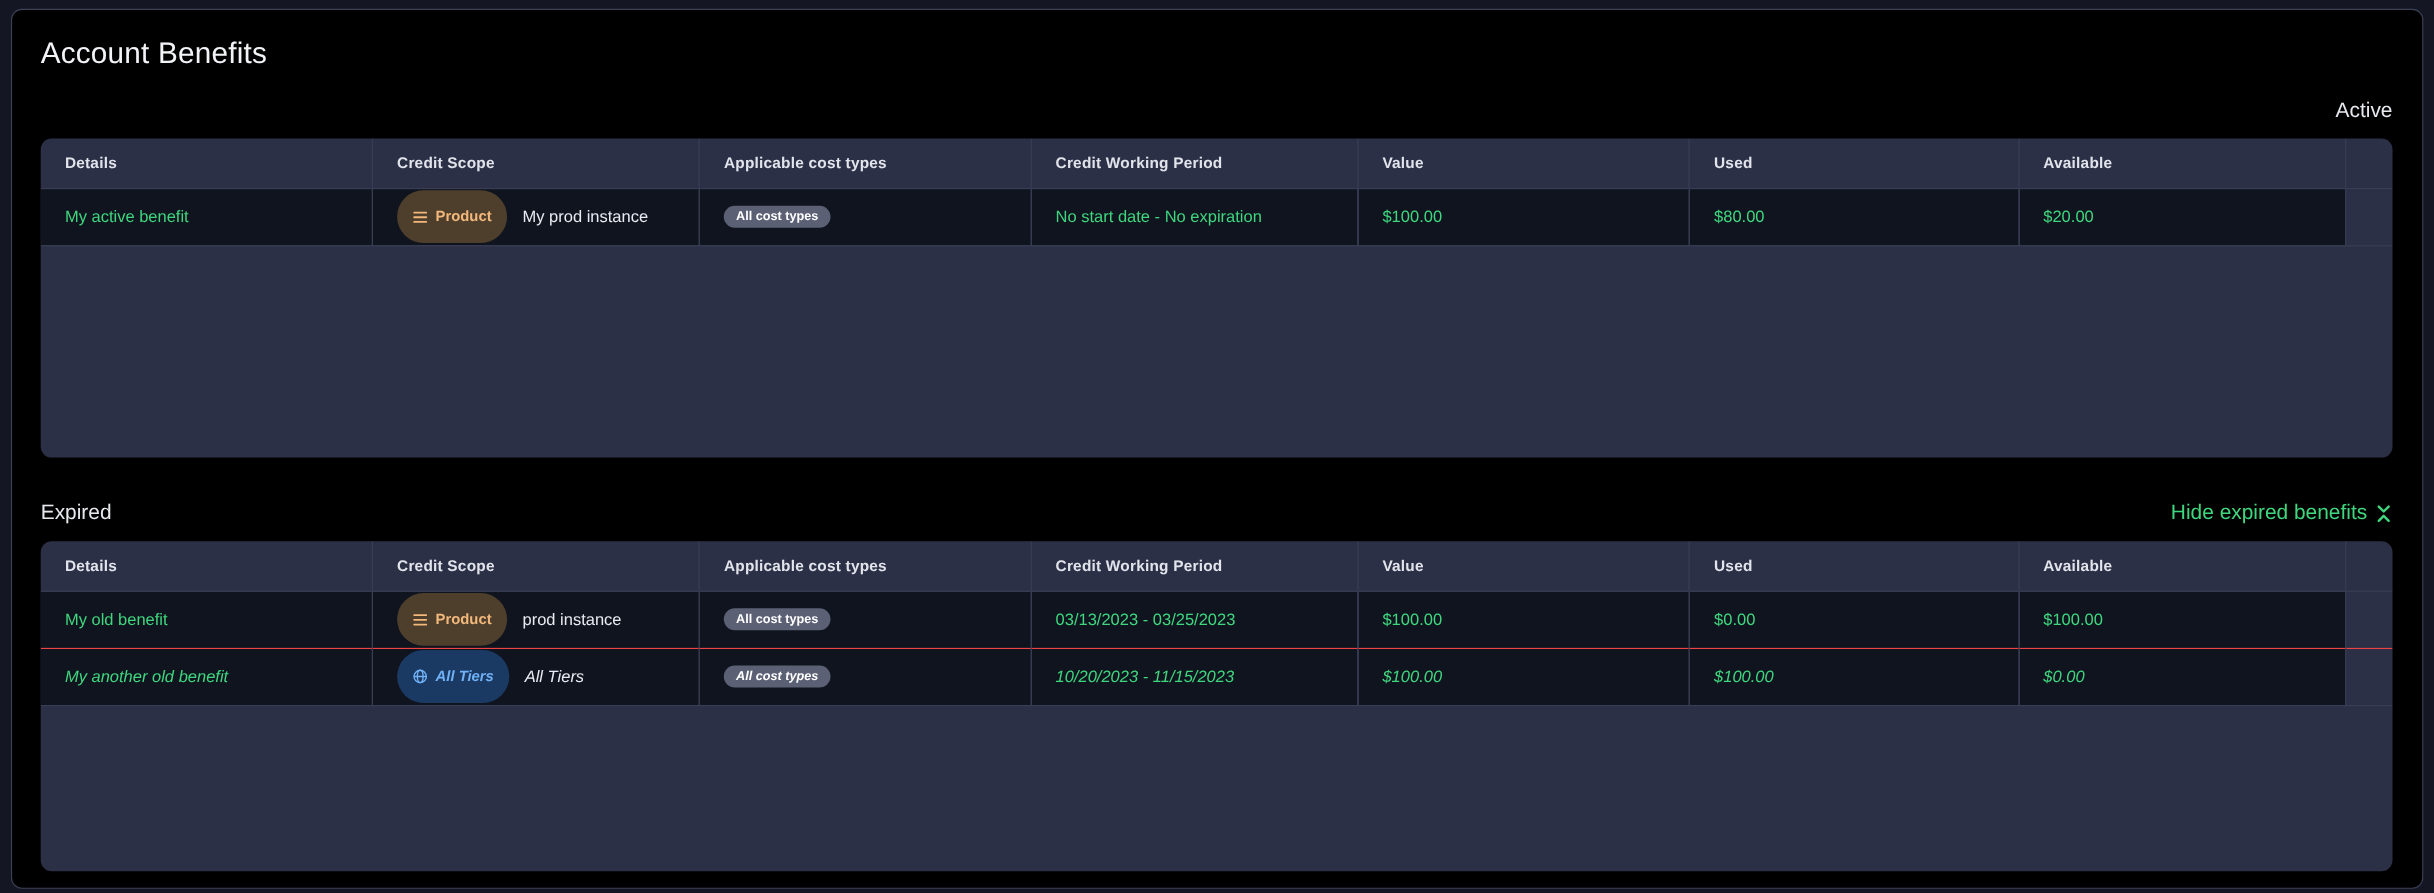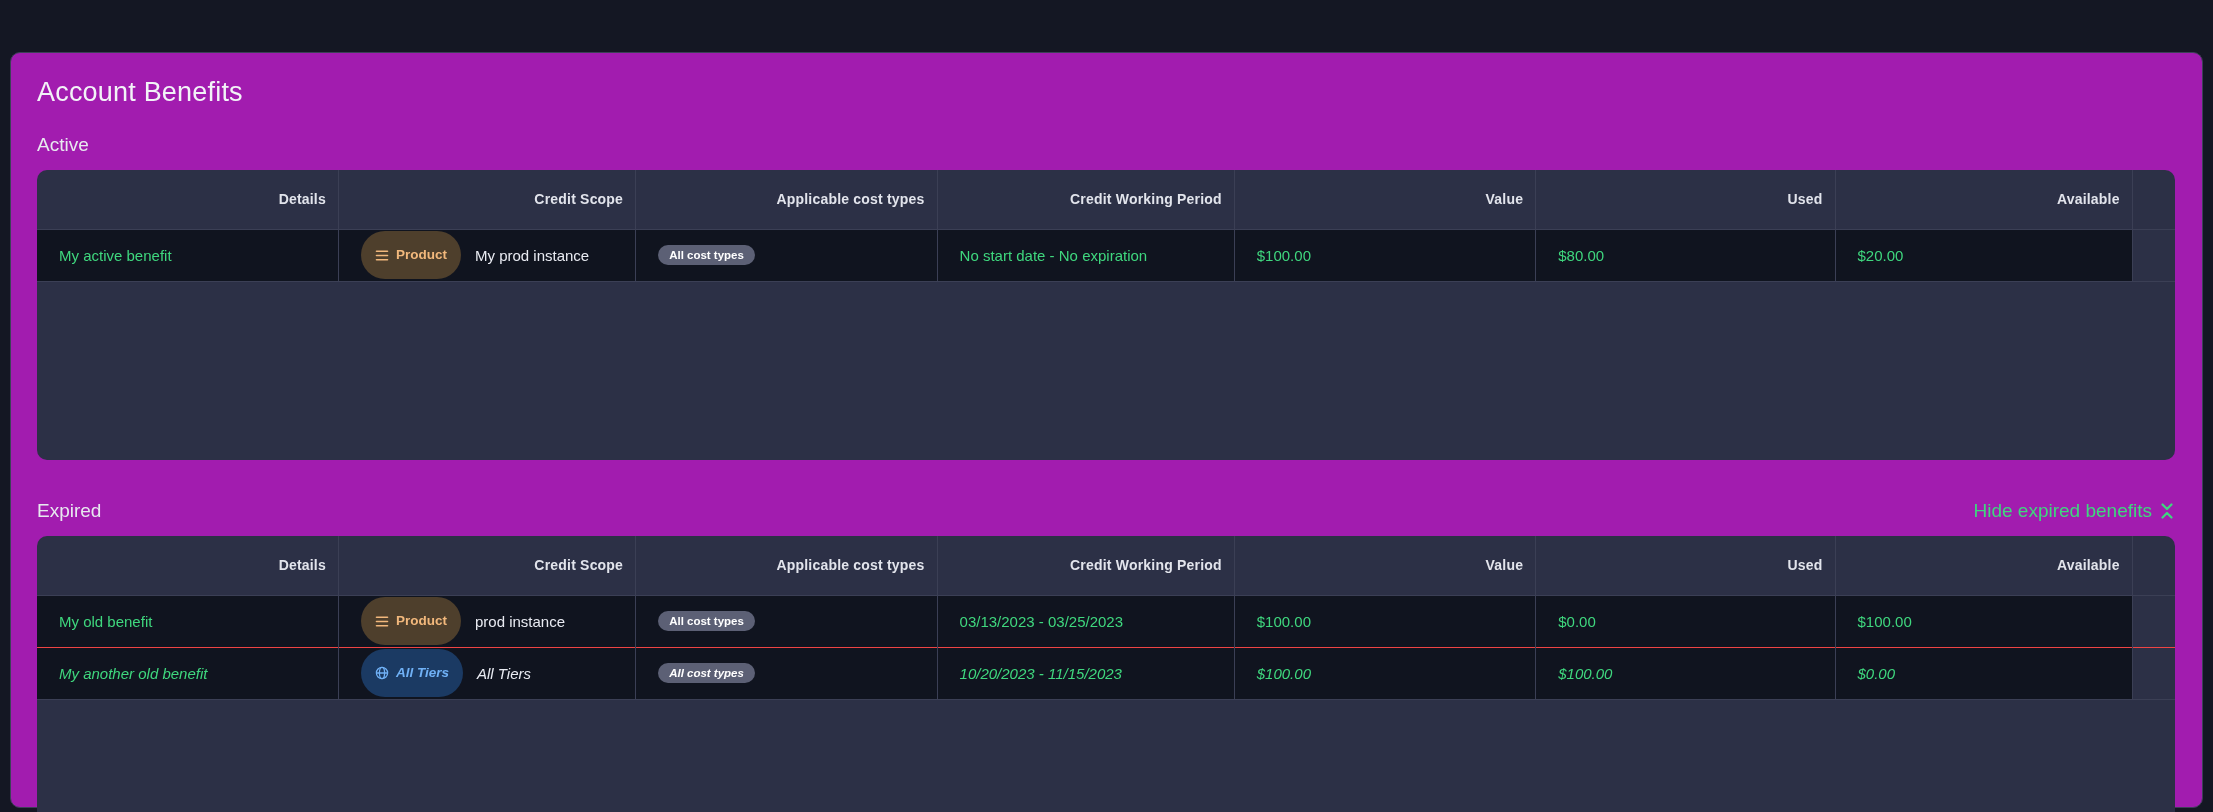--- a/index.html
+++ b/index.html
@@ -5,38 +5,38 @@
   * { box-sizing: border-box; margin: 0; padding: 0; }
   html, body { width: 2213px; height: 812px; overflow: hidden; }
   body {
     background: #141723;
     font-family: "Liberation Sans", "DejaVu Sans", sans-serif;
     position: relative;
   }
   .panel {
     position: absolute;
     left: 10px; right: 10px; top: 8px; bottom: 4px;
-    background: #a21caf;
+    background: #000000;
     border: 1px solid #3c4157;
     border-radius: 10px;
     padding: 24px 27px 0 26px;
-    margin-top: 44px;
   }
   .page-title {
     color: #f2f3f7;
     font-size: 27px;
     font-weight: 400;
     letter-spacing: .2px;
     margin-bottom: 26px;
   }
   .section-heading {
     color: #e7e9ef;
     font-size: 19px;
     font-weight: 400;
     margin-bottom: 14px;
+    text-align: right;
   }
   .section-header-row {
     display: flex;
     align-items: center;
     justify-content: space-between;
     margin-bottom: 14px;
   }
   .section-header-row .section-heading { margin-bottom: 0; }
   .hide-link {
     display: inline-flex;
@@ -60,26 +60,25 @@
     table-layout: fixed;
   }
   th, td {
     text-align: left;
     padding: 0 12px 0 22px;
     vertical-align: middle;
     white-space: nowrap;
     overflow: hidden;
   }
   th {
-    height: 59px;
+    height: 45px;
     color: #e2e4ec;
     font-size: 14px;
     font-weight: 700;
     letter-spacing: .2px;
-    text-align: right;
   }
   td { height: 52px; font-size: 15px; color: #e9ebf2; }
   th.divider, td.divider { border-right: 1px solid #3b3f55; }
   thead tr { border-bottom: 1px solid #3b3f55; }
   tbody td.data-cell { background: #10141f; }
   tbody tr + tr td { border-top: 1px solid #ef4444; font-style: italic; }
   tbody tr:last-child td { border-bottom: 1px solid #3b3f55; }
   .green { color: #3fd77e; }
   .benefit-link { color: #3fd77e; cursor: pointer; text-decoration: none; }
   .scope-cell-inner { display: flex; align-items: center; gap: 14px; }

